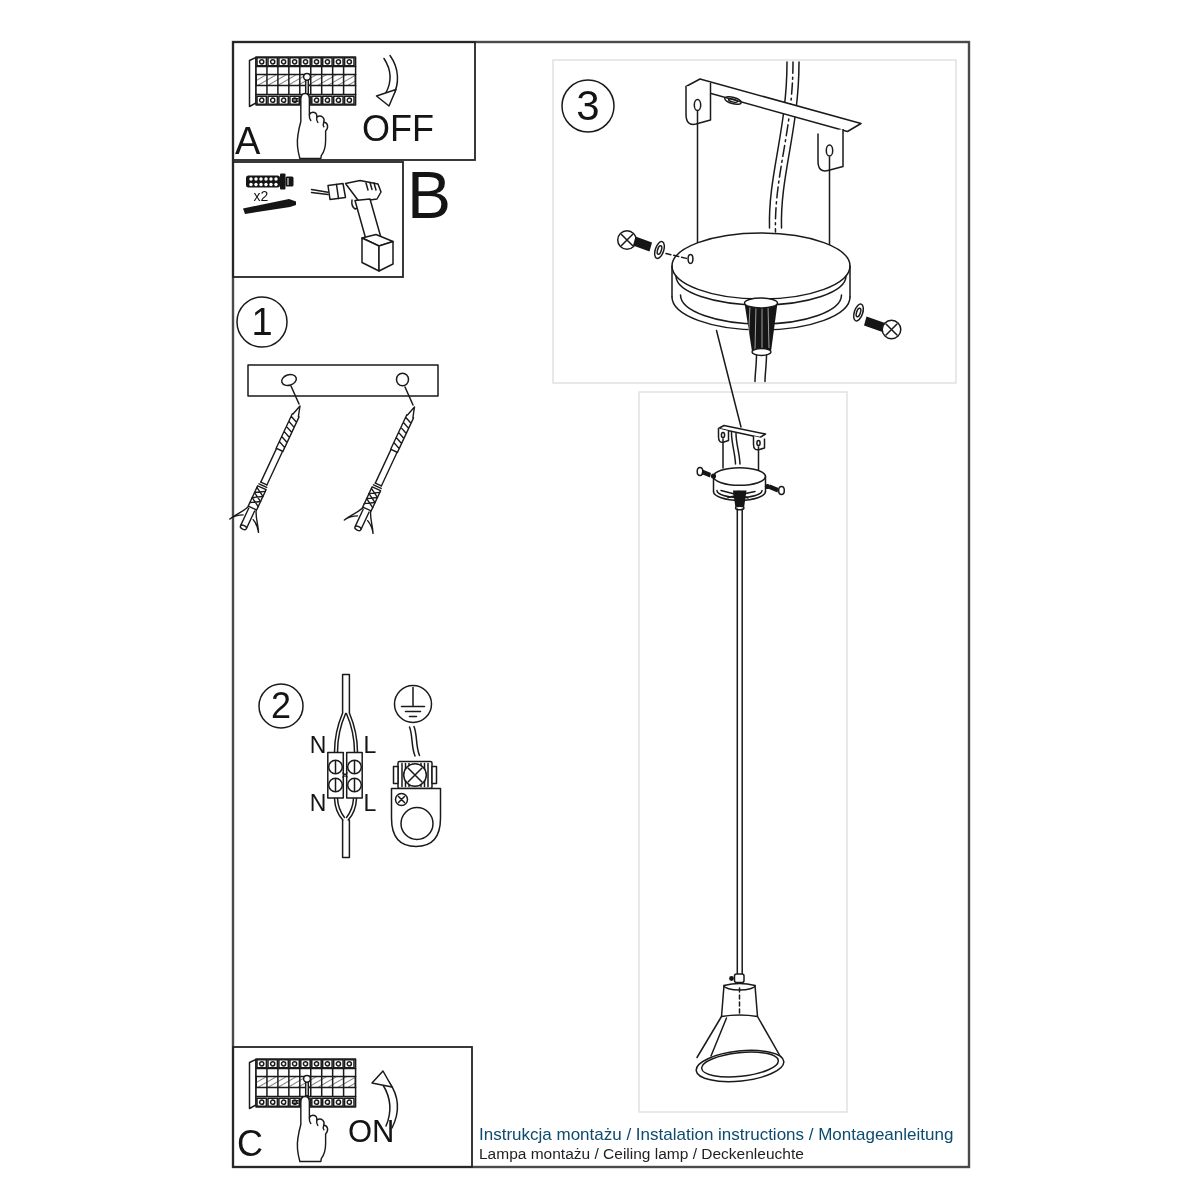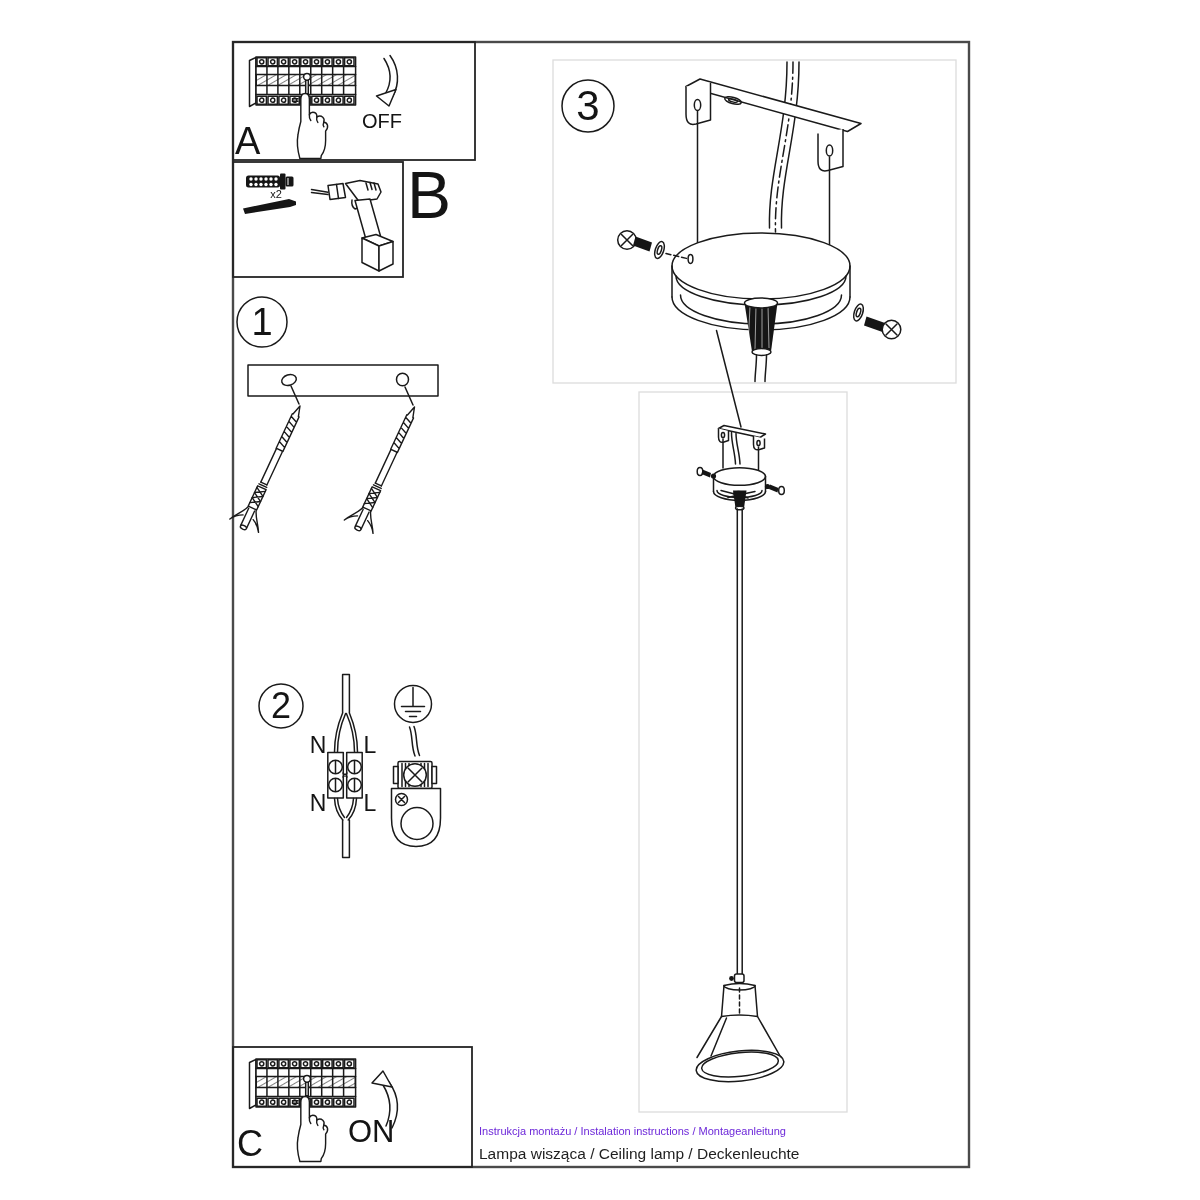--- a/index.html
+++ b/index.html
@@ -311,33 +311,33 @@
     <use href="#hand" transform="translate(288,1095) scale(0.95)"></use>
   </g>
   <g>
     <path class="s" stroke-width="1.6" d="M392,1128 C400,1112 399,1096 389,1082"></path>
     <path class="s" stroke-width="1.6" d="M386,1126 C392,1112 391,1098 383,1085"></path>
     <polygon points="392,1087 383,1071 372,1083" class="sw" stroke-width="1.5"></polygon>
   </g>
 </svg>
 
 <div class="lbl" style="left:235px;top:122px;font-size:38px;">A</div>
-<div class="lbl" style="left:362px;top:111px;font-size:20px;">OFF</div>
+<div class="lbl" style="left:362px;top:111px;font-size:36px;">OFF</div>
 
 <div class="lbl" style="left:407px;top:162px;font-size:66px;">B</div>
-<div class="lbl num" style="left:265px;top:189px;font-size:11px;width:22px;">x2</div>
+<div class="lbl num" style="left:250px;top:189px;font-size:14px;width:22px;">x2</div>
 
 <div class="lbl num" style="left:240px;top:300px;width:44px;height:44px;font-size:38px;">1</div>
 <div class="lbl num" style="left:259px;top:684px;width:44px;height:44px;font-size:36px;">2</div>
 <div class="lbl num" style="left:564px;top:82px;width:48px;height:48px;font-size:42px;">3</div>
 
 <div class="lbl num" style="left:307px;top:734px;width:22px;font-size:23px;">N</div>
 <div class="lbl num" style="left:359px;top:734px;width:22px;font-size:23px;">L</div>
 <div class="lbl num" style="left:307px;top:792px;width:22px;font-size:23px;">N</div>
 <div class="lbl num" style="left:359px;top:792px;width:22px;font-size:23px;">L</div>
 
 <div class="lbl" style="left:237px;top:1126px;font-size:36px;">C</div>
 <div class="lbl" style="left:348px;top:1116px;font-size:31px;">ON</div>
 
-<div class="lbl" style="left:479px;top:1126px;font-size:11px;color:#6d28d9;text-align:center;">Instrukcja montażu / Instalation instructions / Montageanleitung</div>
-<div class="lbl" style="left:479px;top:1146px;font-size:15.5px;color:#1f1f1f;">Lampa wisząca / Ceiling lamp / Deckenleuchte</div>
+<div class="lbl" style="left:479px;top:1126px;font-size:17px;color:#0c4a6e;text-align:center;">Instrukcja montażu / Instalation instructions / Montageanleitung</div>
+<div class="lbl" style="left:479px;top:1146px;font-size:15.5px;color:#1f1f1f;">Lampa montażu / Ceiling lamp / Deckenleuchte</div>
 
 </div>
 
 </body></html>

